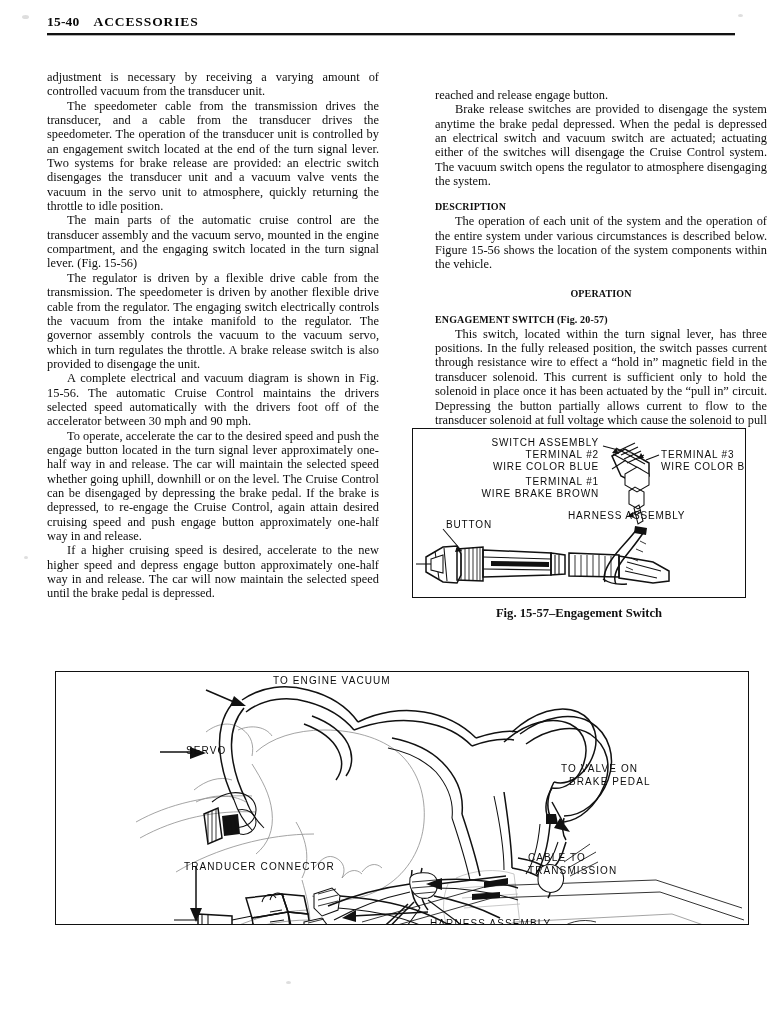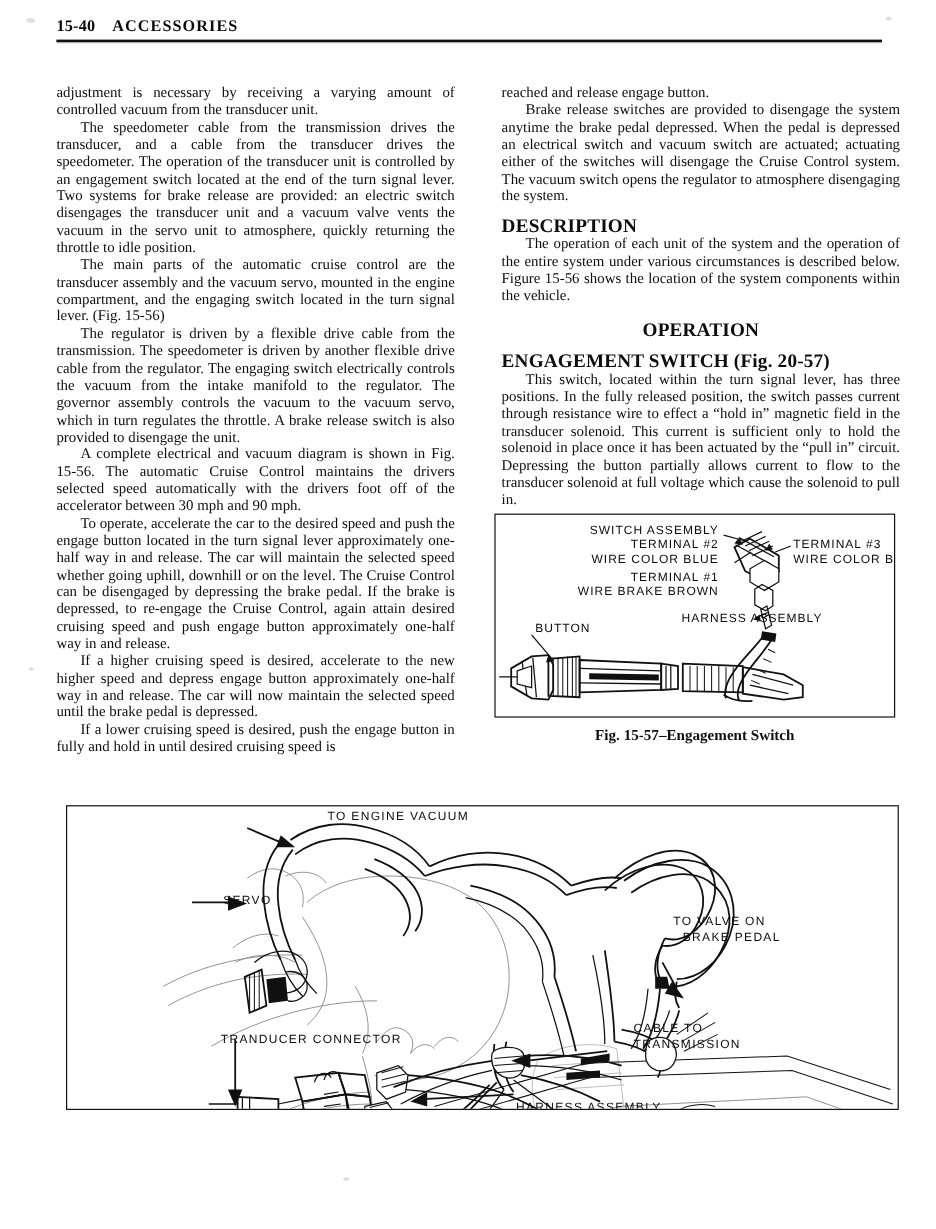--- a/index.html
+++ b/index.html
@@ -32,26 +32,26 @@
   }
 
   
   .col{
     position:absolute;top:70px;width:332px;
     font-size:12.4px;line-height:14.35px;
     text-align:justify;
     -webkit-hyphens:none;hyphens:none;
   }
   .col.left{left:47px;}
-  .col.right{left:418px;}
+  .col.right{left:435px;margin-top:18px;}
   .col p{margin:0;text-indent:20px;}
   .col p.noindent{text-indent:0;}
   .col h3{
     margin:11px 0 0 0;
-    font-size:16px;font-weight:bold;line-height:15px;
+    font-size:10px;font-weight:bold;line-height:15px;
     text-indent:0;letter-spacing:.15px;
   }
   .col h3.center{text-align:center;margin-top:13px;}
   .col h3.op{margin-top:14px;margin-bottom:1px;}
 
   
   .figbox{
     position:absolute;
     border:1.6px solid #111;
     background:#fff;
@@ -109,21 +109,20 @@
   <div class="rule-top"></div>
 
   <div class="col left">
     <p class="noindent">adjustment is necessary by receiving a varying amount of controlled vacuum from the transducer unit.</p>
     <p>The speedometer cable from the transmission drives the transducer, and a cable from the transducer drives the speedometer. The operation of the transducer unit is controlled by an engagement switch located at the end of the turn signal lever. Two systems for brake release are provided: an electric switch disengages the transducer unit and a vacuum valve vents the vacuum in the servo unit to atmosphere, quickly returning the throttle to idle position.</p>
     <p>The main parts of the automatic cruise control are the transducer assembly and the vacuum servo, mounted in the engine compartment, and the engaging switch located in the turn signal lever. (Fig. 15-56)</p>
     <p>The regulator is driven by a flexible drive cable from the transmission. The speedometer is driven by another flexible drive cable from the regulator. The engaging switch electrically controls the vacuum from the intake manifold to the regulator. The governor assembly controls the vacuum to the vacuum servo, which in turn regulates the throttle. A brake release switch is also provided to disengage the unit.</p>
     <p>A complete electrical and vacuum diagram is shown in Fig. 15-56. The automatic Cruise Control maintains the drivers selected speed automatically with the drivers foot off of the accelerator between 30 mph and 90 mph.</p>
     <p>To operate, accelerate the car to the desired speed and push the engage button located in the turn signal lever approximately one-half way in and release. The car will maintain the selected speed whether going uphill, downhill or on the level. The Cruise Control can be disengaged by depressing the brake pedal. If the brake is depressed, to re-engage the Cruise Control, again attain desired cruising speed and push engage button approximately one-half way in and release.</p>
     <p>If a higher cruising speed is desired, accelerate to the new higher speed and depress engage button approximately one-half way in and release. The car will now maintain the selected speed until the brake pedal is depressed.</p>
-    <p>If a lower cruising speed is desired, push the engage button in fully and hold in until desired cruising speed is</p>
   </div>
 
   <div class="col right">
     <p class="noindent">reached and release engage button.</p>
     <p>Brake release switches are provided to disengage the system anytime the brake pedal depressed. When the pedal is depressed an electrical switch and vacuum switch are actuated; actuating either of the switches will disengage the Cruise Control system. The vacuum switch opens the regulator to atmosphere disengaging the system.</p>
     <h3>DESCRIPTION</h3>
     <p>The operation of each unit of the system and the operation of the entire system under various circumstances is described below. Figure 15-56 shows the location of the system components within the vehicle.</p>
     <h3 class="center op">OPERATION</h3>
     <h3>ENGAGEMENT SWITCH (Fig. 20-57)</h3>
     <p>This switch, located within the turn signal lever, has three positions. In the fully released position, the switch passes current through resistance wire to effect a “hold in” magnetic field in the transducer solenoid. This current is sufficient only to hold the solenoid in place once it has been actuated by the “pull in” circuit. Depressing the button partially allows current to flow to the transducer solenoid at full voltage which cause the solenoid to pull in.</p>

